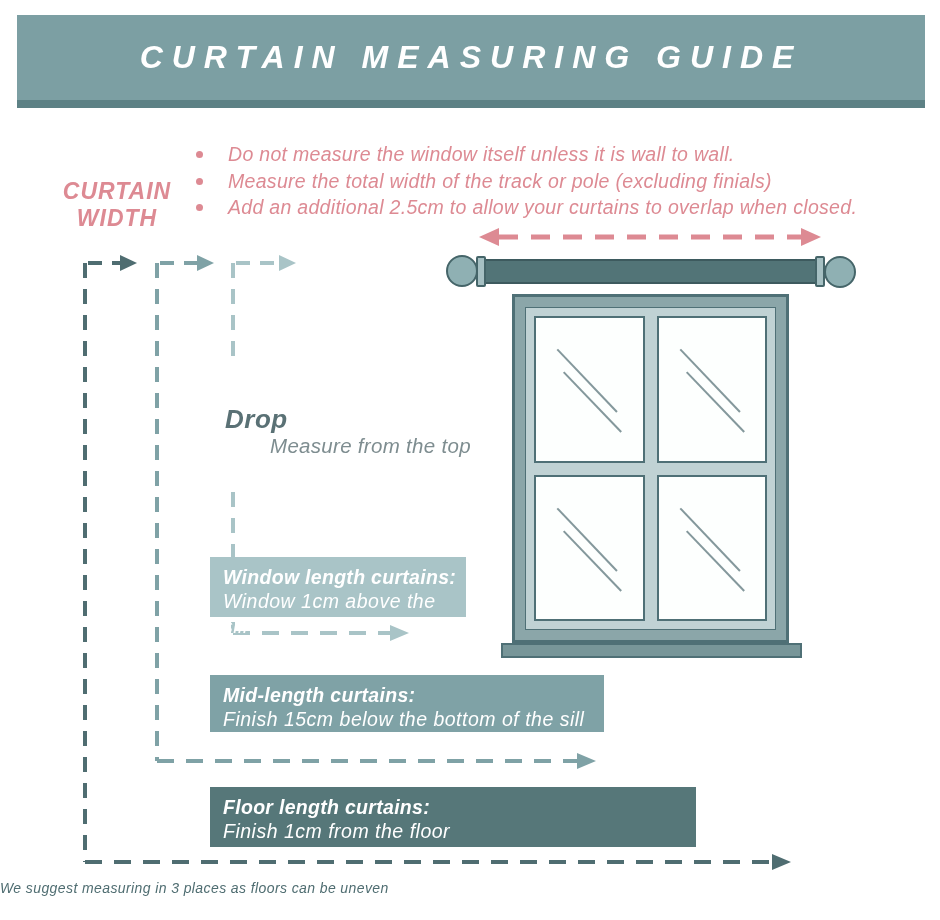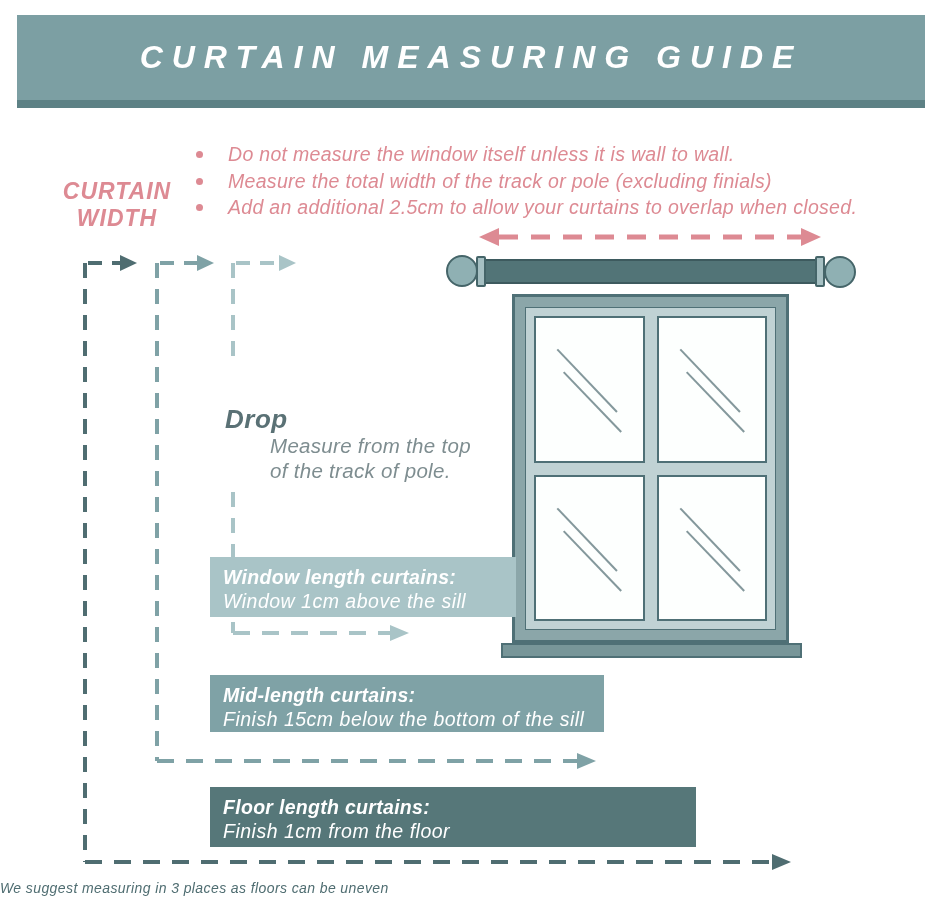--- a/index.html
+++ b/index.html
@@ -60,21 +60,21 @@
     border:2px solid var(--pane-border);box-sizing:border-box;z-index:2;}
 
   
   .drop-title{position:absolute;left:225px;top:404px;font-size:26px;font-weight:700;color:var(--heading-gray);z-index:2;letter-spacing:0.5px;}
   .drop-para{position:absolute;left:225px;top:433px;font-size:20.5px;color:var(--text-gray);line-height:25px;z-index:2;letter-spacing:0.3px;margin-left:45px;}
 
   
   .len-box{position:absolute;left:210px;z-index:2;color:#ffffff;padding:8px 0 0 13px;box-sizing:border-box;}
   .len-box .t{font-size:19.5px;font-weight:700;line-height:24px;letter-spacing:0.3px;}
   .len-box .d{font-size:19.5px;line-height:25px;letter-spacing:0.5px;}
-  .box-window{top:557px;width:306px;height:60px;background:var(--teal-light);}
+  .box-window{top:557px;width:256px;height:60px;background:var(--teal-light);}
   .box-mid{top:675px;width:394px;height:57px;background:var(--teal-mid);}
   .box-floor{top:787px;width:486px;height:60px;background:var(--teal-dark);}
 
   .footer-note{position:absolute;left:0;top:880px;width:940px;
     font-size:14px;color:var(--line-dark);z-index:2;letter-spacing:0.4px;}
 </style>
 </head>
 <body>
 
 <div class="canvas">
@@ -160,21 +160,20 @@
             <line x1="26" y1="38" x2="80" y2="80"></line>
         </svg>
       </div>
     </div>
   </div>
   <div class="win-sill"></div>
 
   <div class="drop-title">Drop</div>
   <div class="drop-para">
     <div>Measure from the top</div>
-    <div>of the track of pole.</div>
   </div>
 
   <div class="len-box box-window">
     <div class="t">Window length curtains:</div>
     <div class="d">Window 1cm above the sill</div>
   </div>
   <div class="len-box box-mid">
     <div class="t">Mid-length curtains:</div>
     <div class="d">Finish 15cm below the bottom of the sill</div>
   </div>

